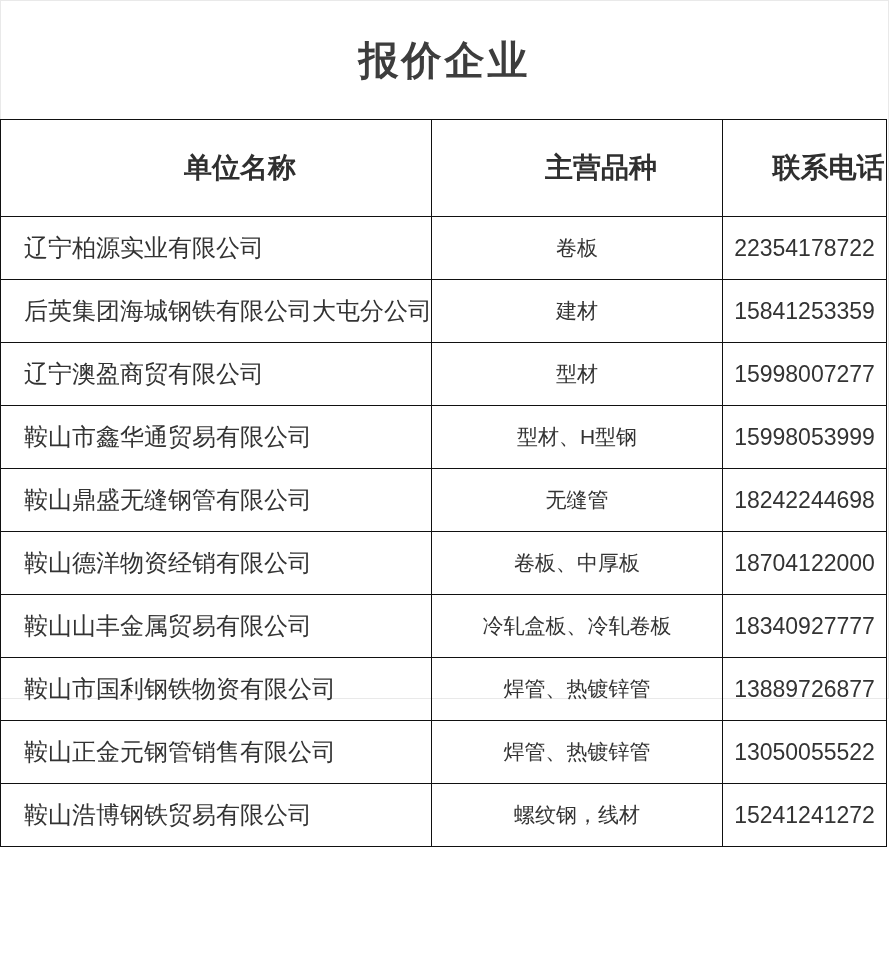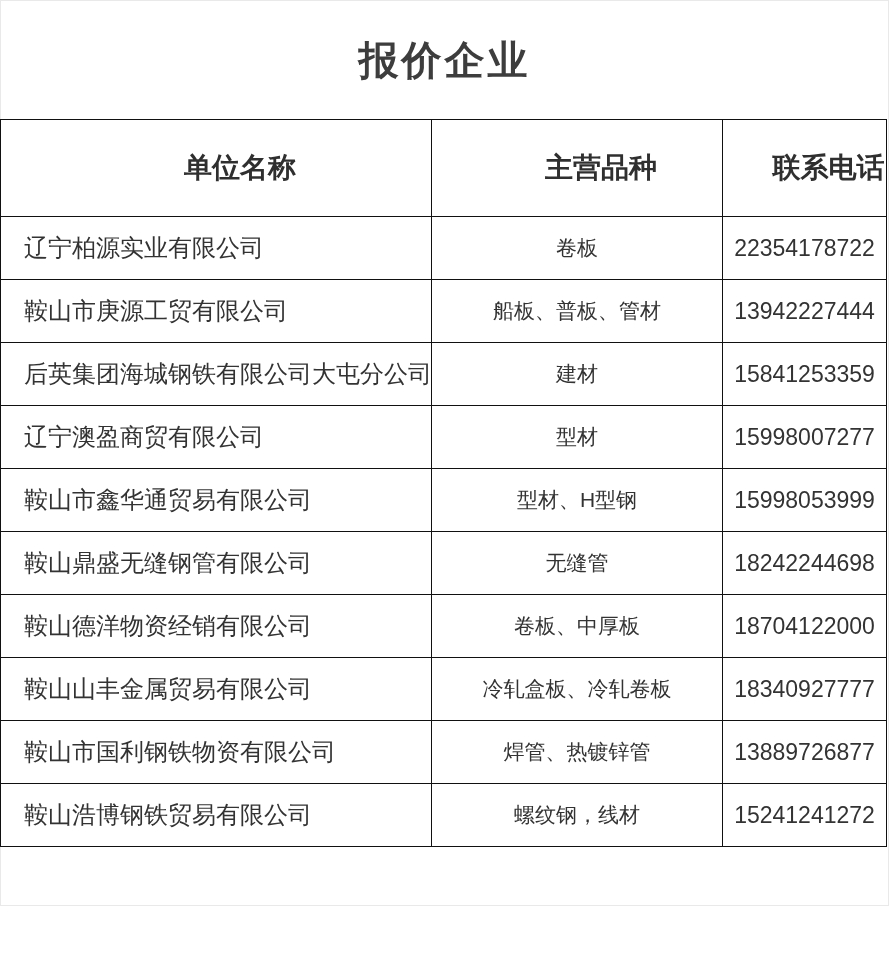--- a/index.html
+++ b/index.html
@@ -6,21 +6,21 @@
   html, body { background: #ffffff; }
   body {
     width: 889px;
     height: 978px;
     font-family: "Liberation Sans", sans-serif;
     color: #333333;
     overflow: hidden;
   }
   .page {
     width: 889px;
-    height: 906px;
+    height: 699px;
     background: #ffffff;
     border: 1px solid #e9e9e9;
   }
   .title-block {
     height: 118px;
     display: flex;
     align-items: center;
     justify-content: center;
   }
   .page-title {
@@ -90,25 +90,20 @@
         <th>联系电话</th>
       </tr>
     </thead>
     <tbody>
       <tr>
         <td class="cell-company">辽宁柏源实业有限公司</td>
         <td class="cell-products">卷板</td>
         <td class="cell-phone">22354178722</td>
       </tr>
       <tr>
-        <td class="cell-company">鞍山市庚源工贸有限公司</td>
-        <td class="cell-products">船板、普板、管材</td>
-        <td class="cell-phone">13942227444</td>
-      </tr>
-      <tr>
         <td class="cell-company">后英集团海城钢铁有限公司大屯分公司</td>
         <td class="cell-products">建材</td>
         <td class="cell-phone">15841253359</td>
       </tr>
       <tr>
         <td class="cell-company">辽宁澳盈商贸有限公司</td>
         <td class="cell-products">型材</td>
         <td class="cell-phone">15998007277</td>
       </tr>
       <tr>
@@ -130,20 +125,25 @@
         <td class="cell-company">鞍山山丰金属贸易有限公司</td>
         <td class="cell-products">冷轧盒板、冷轧卷板</td>
         <td class="cell-phone">18340927777</td>
       </tr>
       <tr>
         <td class="cell-company">鞍山市国利钢铁物资有限公司</td>
         <td class="cell-products">焊管、热镀锌管</td>
         <td class="cell-phone">13889726877</td>
       </tr>
       <tr>
+        <td class="cell-company">鞍山正金元钢管销售有限公司</td>
+        <td class="cell-products">焊管、热镀锌管</td>
+        <td class="cell-phone">13050055522</td>
+      </tr>
+      <tr>
         <td class="cell-company">鞍山浩博钢铁贸易有限公司</td>
         <td class="cell-products">螺纹钢，线材</td>
         <td class="cell-phone">15241241272</td>
       </tr>
     </tbody>
   </table>
 
 </div>
 
 </body></html>

